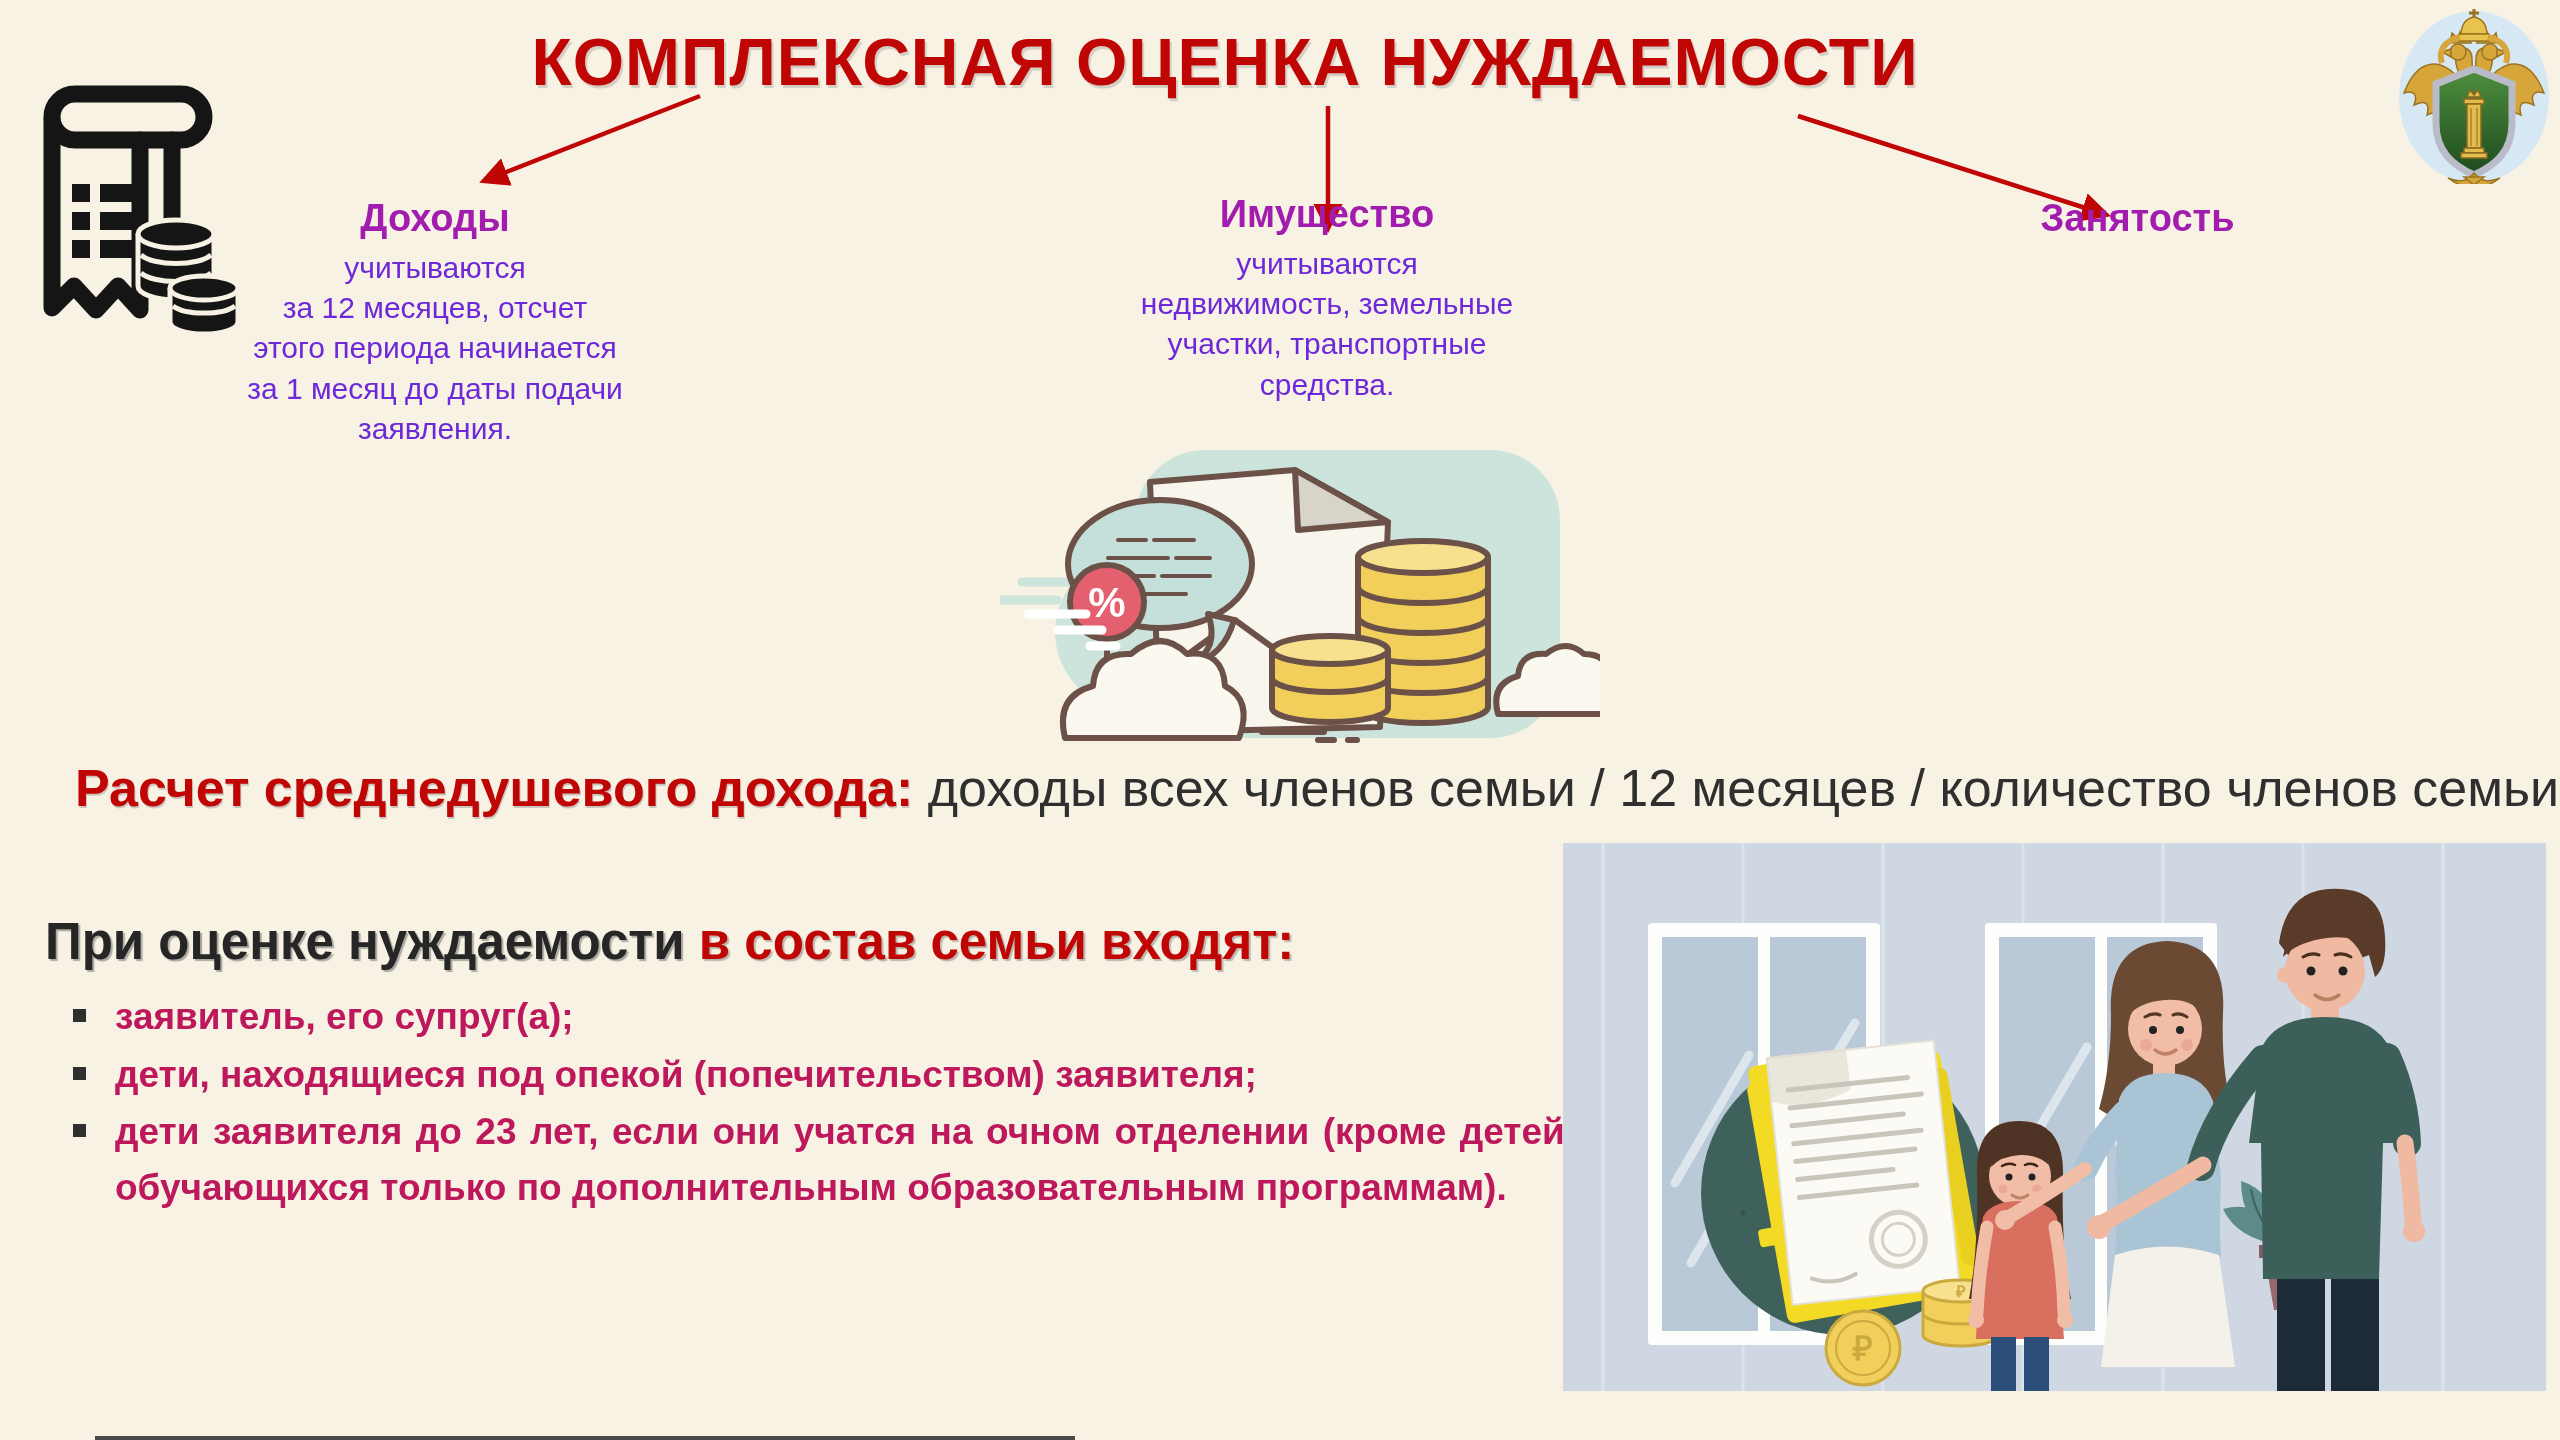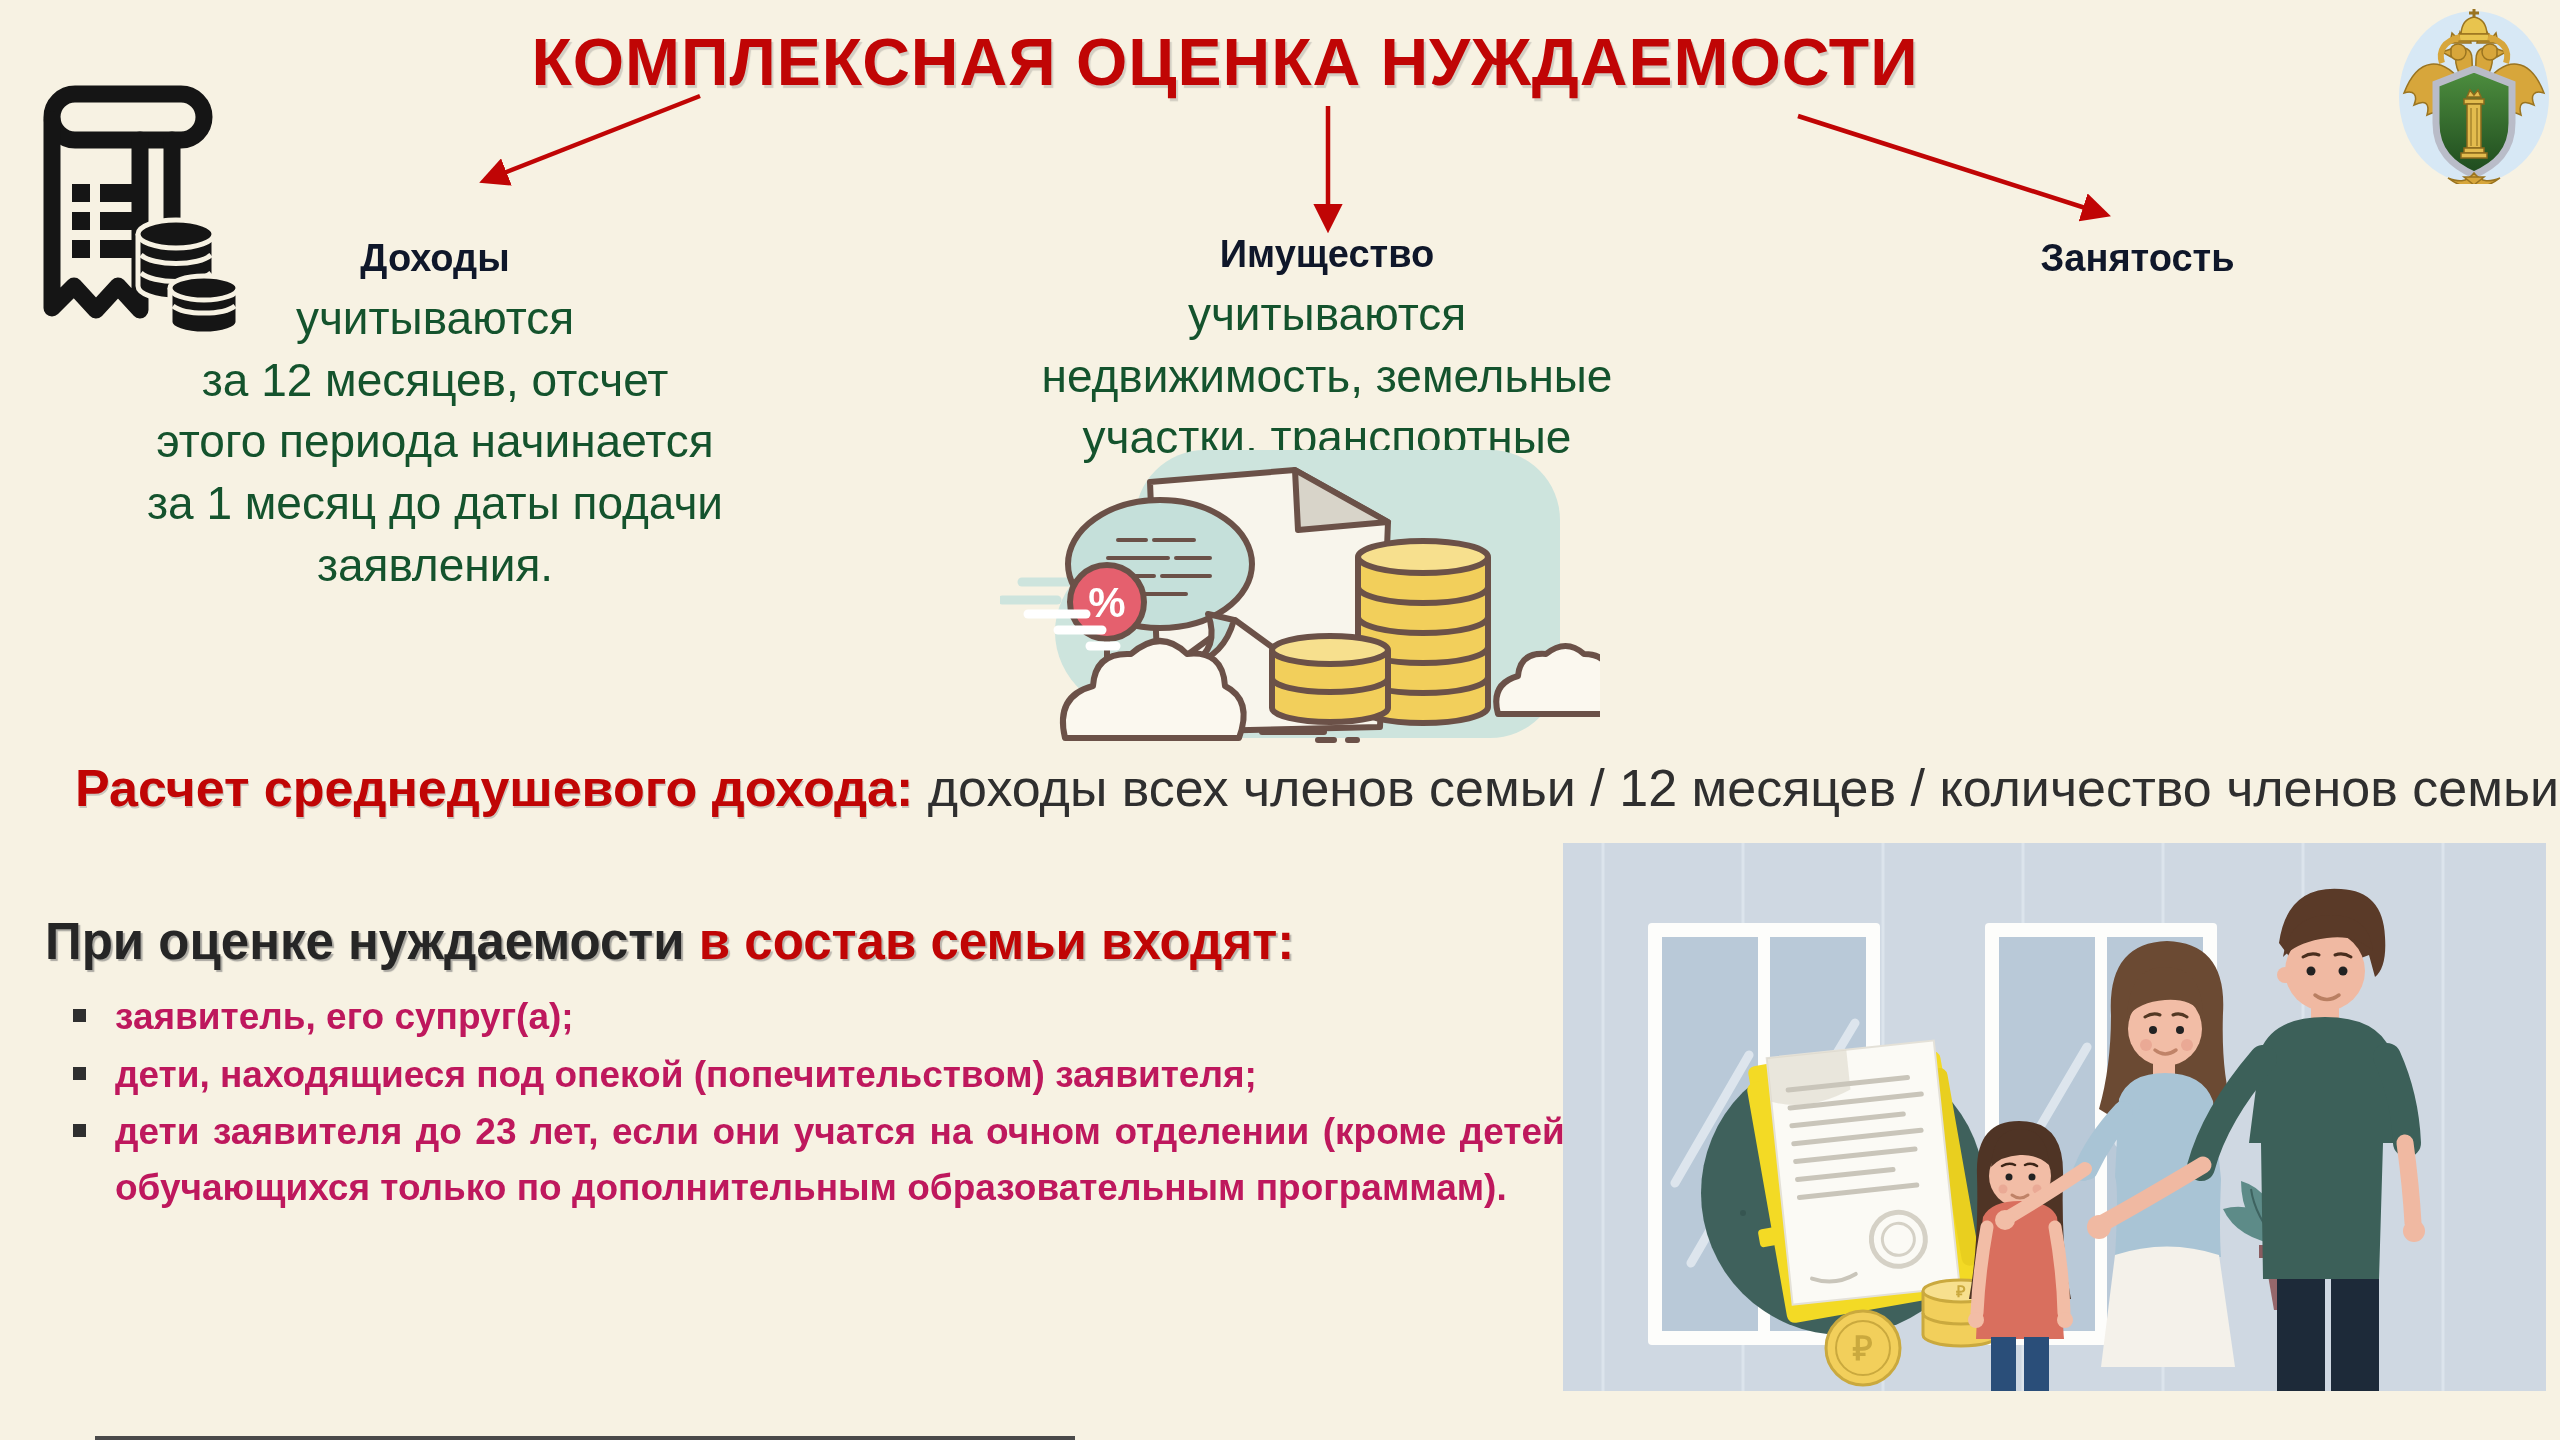--- a/index.html
+++ b/index.html
@@ -7,22 +7,22 @@
     position:relative;width:2560px;height:1440px;overflow:hidden;
     background:#F7F2E3;font-family:"Liberation Sans",sans-serif;color:#3A3A3A;
   }
   .abs{position:absolute;}
   .page-title{
     left:0;right:110px;top:24px;text-align:center;
     font-size:66px;font-weight:bold;color:#C00505;letter-spacing:1px;
     text-shadow:2px 3px 1px rgba(100,100,100,.25);
   }
   .col{text-align:center;}
-  .col-heading{font-size:38px;font-weight:bold;color:#0f172a;margin-bottom:8px;margin-top:40px;}
-  .col-body{font-size:46px;line-height:1.34;color:#14532d;white-space:pre-line;}
+  .col-heading{font-size:38px;font-weight:bold;color:#a21caf;margin-bottom:8px;}
+  .col-body{font-size:30px;line-height:1.34;color:#6d28d9;white-space:pre-line;}
   .calc-line{left:75px;top:758px;font-size:52px;white-space:nowrap;}
   .calc-label{font-weight:bold;color:#C00505;text-shadow:1px 2px 0 rgba(120,120,120,.35);}
   .calc-formula{color:#2F2F2F;}
   .family-block{left:45px;top:912px;width:1530px;}
   .family-heading{font-size:51px;font-weight:bold;white-space:nowrap;}
   .fh-black{color:#262626;text-shadow:2px 2px 1px rgba(110,110,110,.55);}
   .fh-red{color:#C00505;text-shadow:2px 2px 1px rgba(110,110,110,.45);}
   .family-list{list-style:none;margin:18px 0 0 28px;padding:0;font-size:37px;line-height:1.5;color:#be185d;font-weight:bold;}
   .family-list li{position:relative;padding-left:42px;margin-bottom:2px;}
   .family-list li::before{

